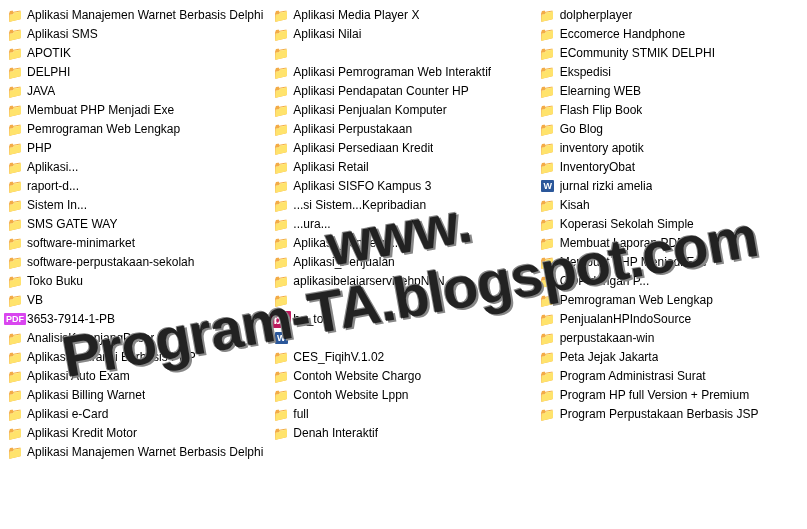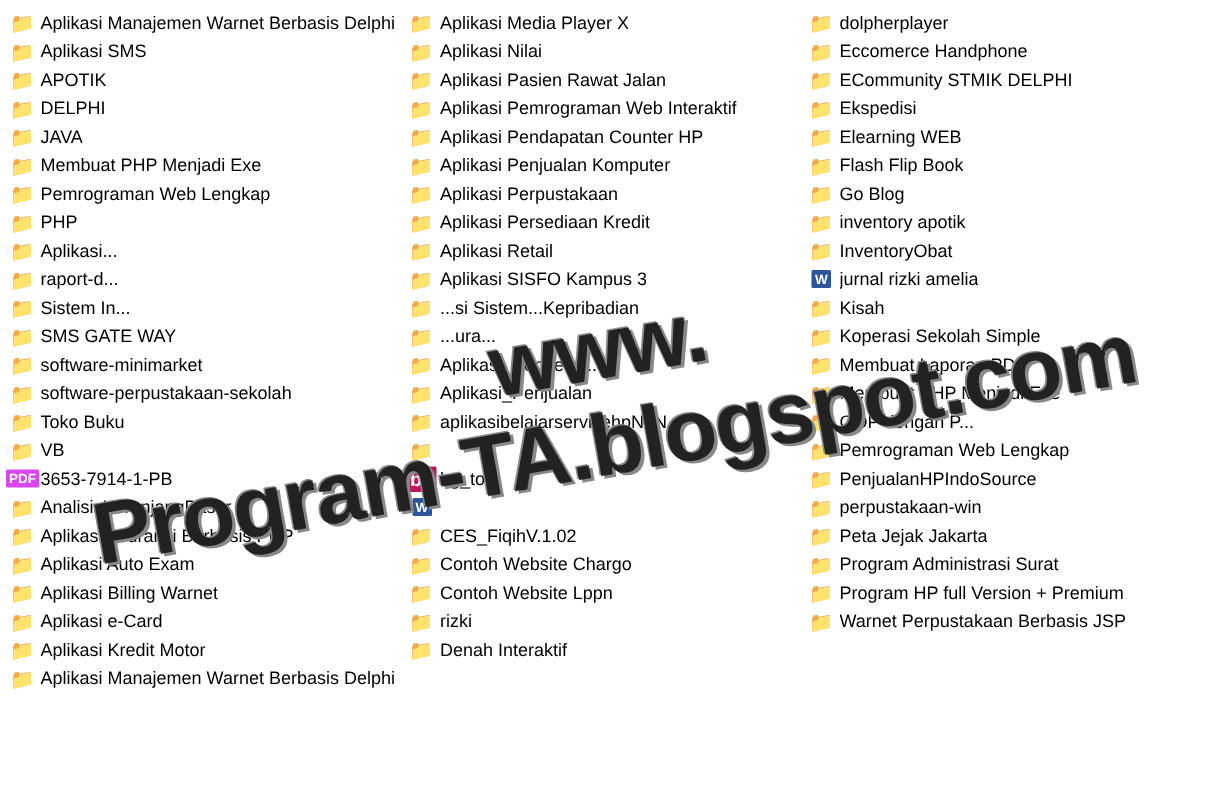--- a/index.html
+++ b/index.html
@@ -181,21 +181,20 @@
       <div class="file-item">
         <span class="file-icon">📁</span>
         <span class="file-label">Aplikasi Media Player X</span>
       </div>
       <div class="file-item">
         <span class="file-icon">📁</span>
         <span class="file-label">Aplikasi Nilai</span>
       </div>
       <div class="file-item">
         <span class="file-icon">📁</span>
-        <span class="file-label">Aplikasi Pasien Rawat Jalan</span>
       </div>
       <div class="file-item">
         <span class="file-icon">📁</span>
         <span class="file-label">Aplikasi Pemrograman Web Interaktif</span>
       </div>
       <div class="file-item">
         <span class="file-icon">📁</span>
         <span class="file-label">Aplikasi Pendapatan Counter HP</span>
       </div>
       <div class="file-item">
@@ -259,21 +258,21 @@
       <div class="file-item">
         <span class="file-icon">📁</span>
         <span class="file-label">Contoh Website Chargo</span>
       </div>
       <div class="file-item">
         <span class="file-icon">📁</span>
         <span class="file-label">Contoh Website Lppn</span>
       </div>
       <div class="file-item">
         <span class="file-icon">📁</span>
-        <span class="file-label">rizki</span>
+        <span class="file-label">full</span>
       </div>
       <div class="file-item">
         <span class="file-icon">📁</span>
         <span class="file-label">Denah Interaktif</span>
       </div>
     </div>
   <div class="col" id="col3">
       <div class="file-item">
         <span class="file-icon">📁</span>
         <span class="file-label">dolpherplayer</span>
@@ -355,20 +354,20 @@
       <div class="file-item">
         <span class="file-icon">📁</span>
         <span class="file-label">Program Administrasi Surat</span>
       </div>
       <div class="file-item">
         <span class="file-icon">📁</span>
         <span class="file-label">Program HP full Version + Premium</span>
       </div>
       <div class="file-item">
         <span class="file-icon">📁</span>
-        <span class="file-label">Warnet Perpustakaan Berbasis JSP</span>
+        <span class="file-label">Program Perpustakaan Berbasis JSP</span>
       </div>
     </div>
 </div>
 
 <div class="watermark">
   www.<br>Program-TA.blogspot.com
 </div>
 
 </body></html>

